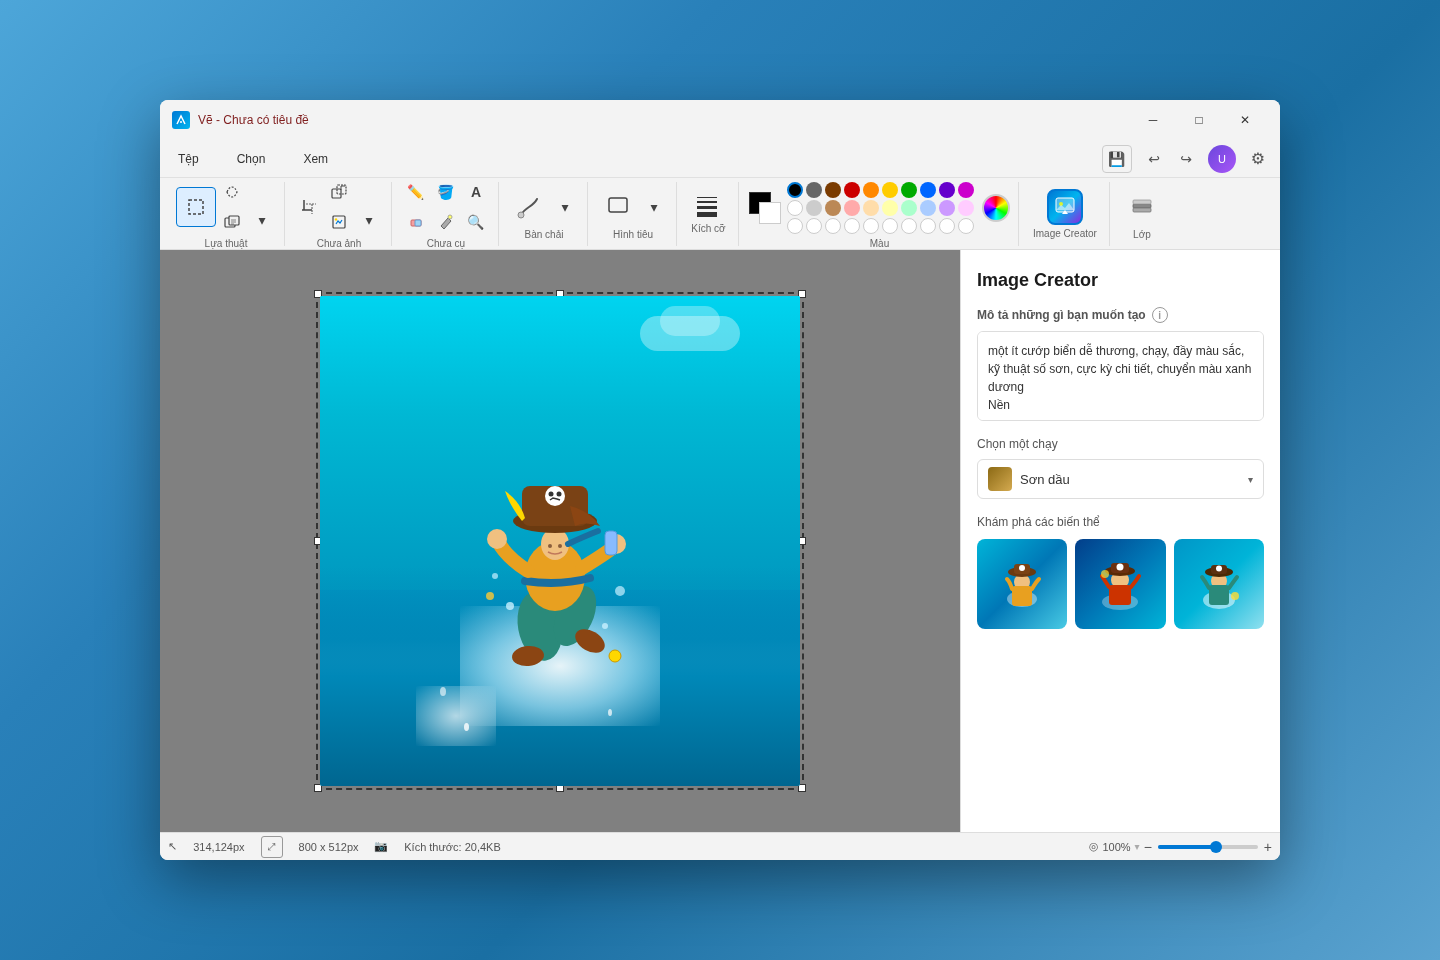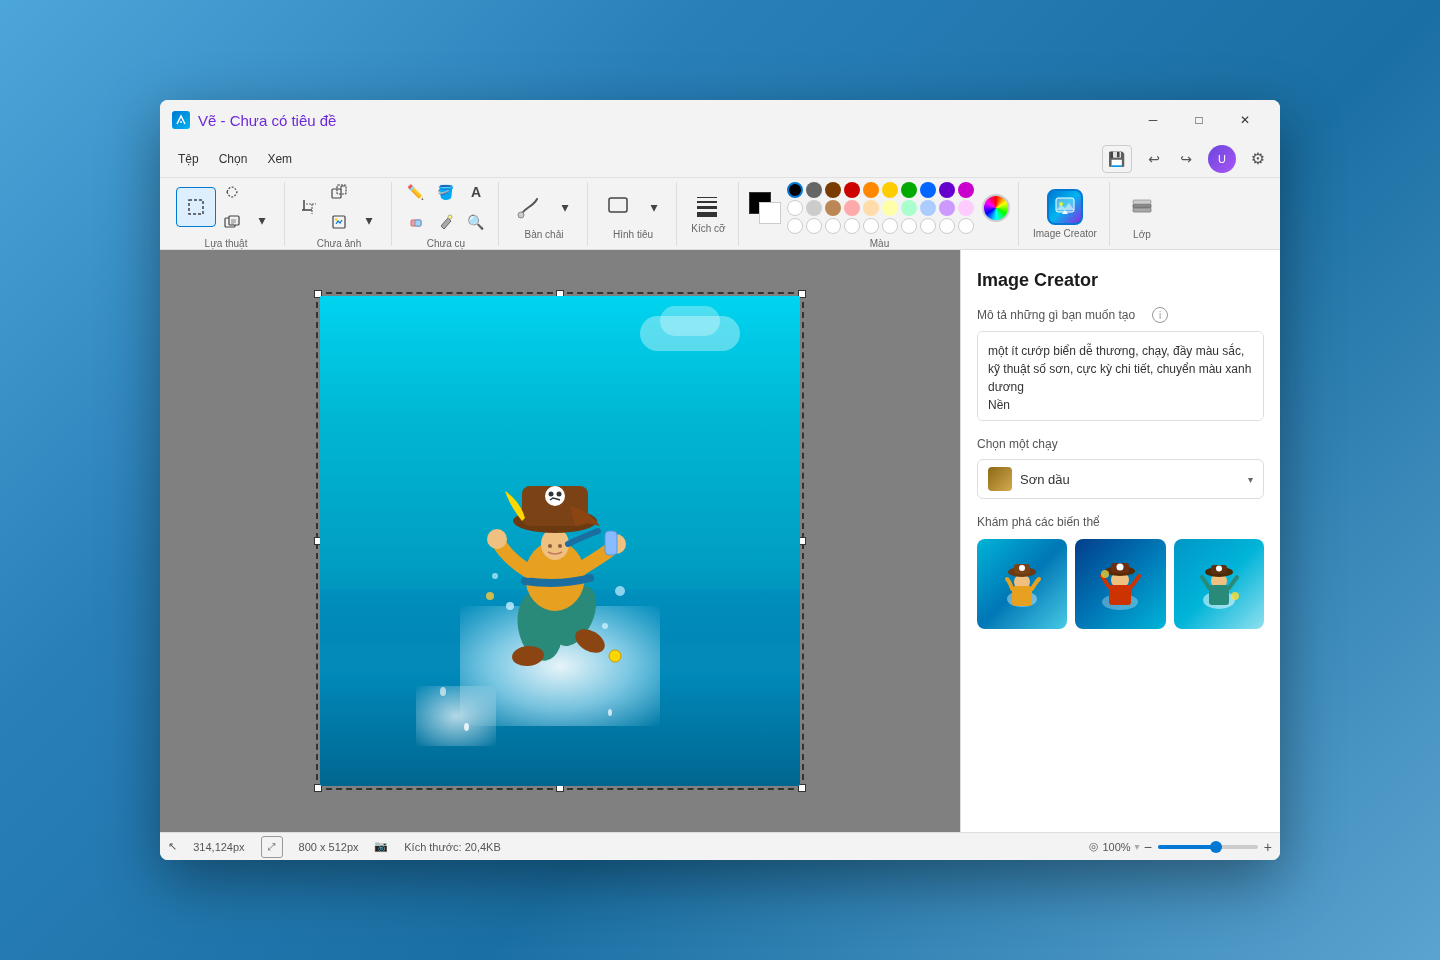--- a/index.html
+++ b/index.html
@@ -41,22 +41,22 @@
     .title-bar-icon {
       width: 18px;
       height: 18px;
       background: linear-gradient(135deg, #0078d4, #00b4ef);
       border-radius: 3px;
       display: flex;
       align-items: center;
       justify-content: center;
     }
     .title-bar-title {
-      font-size: 15px;
-      color: #6d28d9;
+      font-size: 12px;
+      color: #7f1d1d;
     }
     .title-bar-controls {
       display: flex;
       align-items: center;
     }
     .title-btn {
       width: 46px;
       height: 32px;
       display: flex;
       align-items: center;
@@ -68,21 +68,21 @@
       background: transparent;
     }
 
     
     .menu-bar {
       height: 38px;
       background: #f3f3f3;
       display: flex;
       align-items: center;
       padding: 0 8px;
-      gap: 0;
+      gap: 18px;
       flex-shrink: 0;
       border-bottom: 1px solid #e0e0e0;
     }
     .menu-item {
       padding: 4px 10px;
       font-size: 12px;
       color: #333;
       cursor: pointer;
       border-radius: 4px;
     }
@@ -297,21 +297,22 @@
       font-weight: 600;
       color: #1a1a1a;
       margin-bottom: 16px;
     }
     .panel-label {
       font-size: 12px;
       color: #555;
       margin-bottom: 8px;
       display: flex;
       align-items: center;
-      gap: 17px;
+      gap: 6px;
+      font-weight: bold;
     }
     .info-icon {
       width: 16px; height: 16px;
       border-radius: 50%;
       border: 1px solid #999;
       display: flex; align-items: center; justify-content: center;
       font-size: 10px; color: #999; cursor: pointer;
     }
     .prompt-textarea {
       width: 100%;

